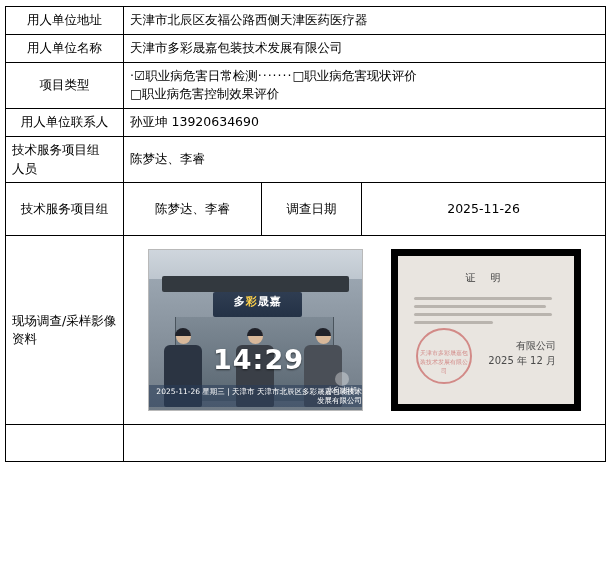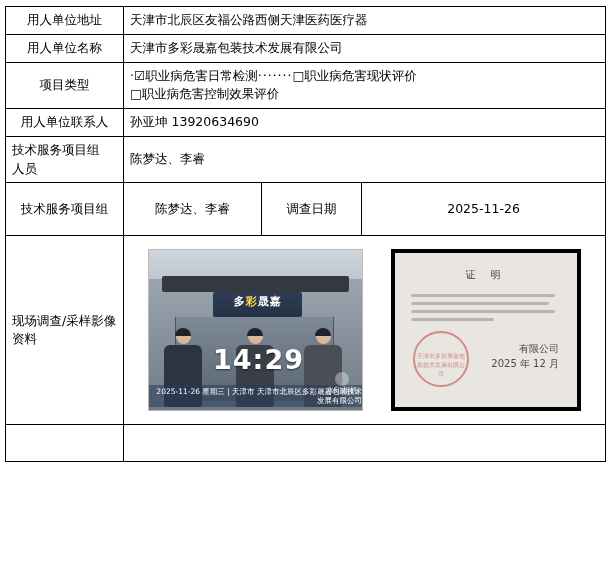--- a/index.html
+++ b/index.html
@@ -192,21 +192,21 @@
     width: 14px; height: 14px;
     margin: 0 auto 1px auto;
     border-radius: 50%;
     background: rgba(255,255,255,.35);
   }
   
   .docphoto {
     width: 190px;
     height: 162px;
     background: #e9e5e0;
-    border: 4px solid #000000;
+    border: 7px solid #000000;
     box-sizing: border-box;
     position: relative;
     padding: 14px 16px;
   }
   .docphoto .dtitle {
     text-align: center;
     font-size: 10px;
     letter-spacing: 6px;
     color: #3a3a3a;
     margin-bottom: 12px;

